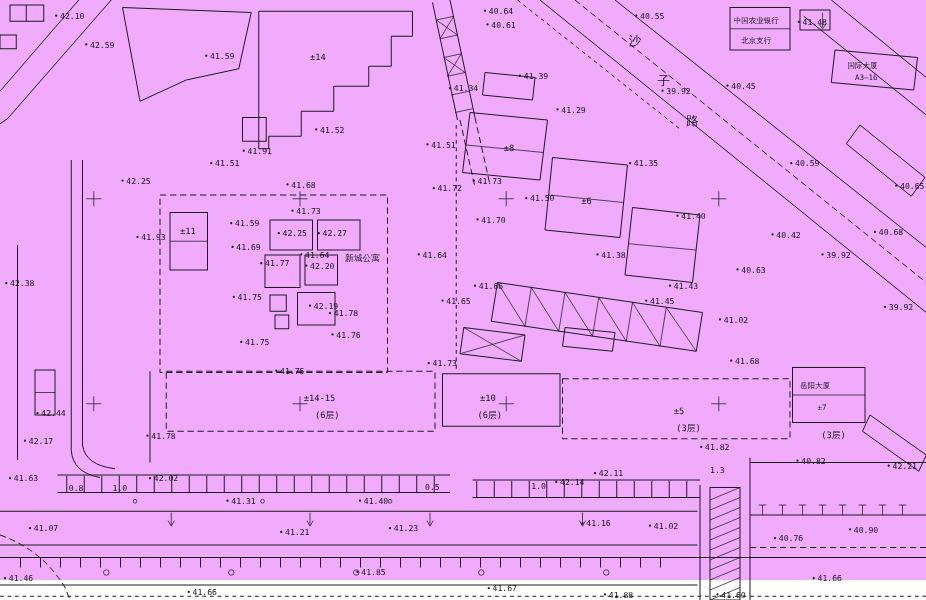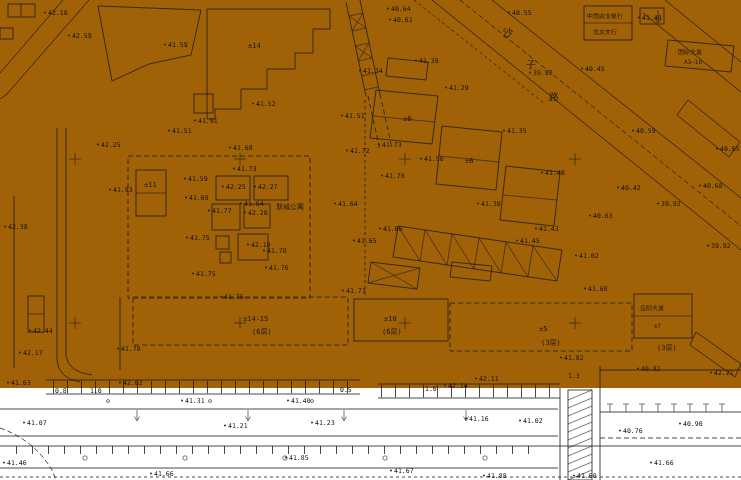--- a/index.html
+++ b/index.html
@@ -1,21 +1,21 @@
 <!DOCTYPE html>
 <html><head>
 <meta charset="utf-8">
 <style>
   html,body{margin:0;padding:0;}
   body{
     width:741px;height:480px;overflow:hidden;
     background:#ffffff;
     font-family:"DejaVu Sans Mono","Liberation Mono",monospace;
   }
-  #map-wrap{position:relative;width:741px;height:388px;background:#a16207;}
+  #map-wrap{position:relative;width:741px;height:464px;background:#f0abfc;}
   svg{display:block;}
   .ln{fill:none;stroke:#1c1c1c;stroke-width:0.8;stroke-linecap:butt;stroke-linejoin:miter;}
   .thin{stroke-width:0.6;}
   .dash{stroke-dasharray:5 3;}
   .dash2{stroke-dasharray:3 3;}
   .tickline{stroke:#1c1c1c;stroke-width:13;stroke-dasharray:0.8 13.2;fill:none;}
   .tickline2{stroke:#1c1c1c;stroke-width:8;stroke-dasharray:0.8 15.2;fill:none;}
   .dot{fill:#1c1c1c;stroke:none;}
   text{fill:#141414;}
   .t-elev{font-size:6.5px;}

